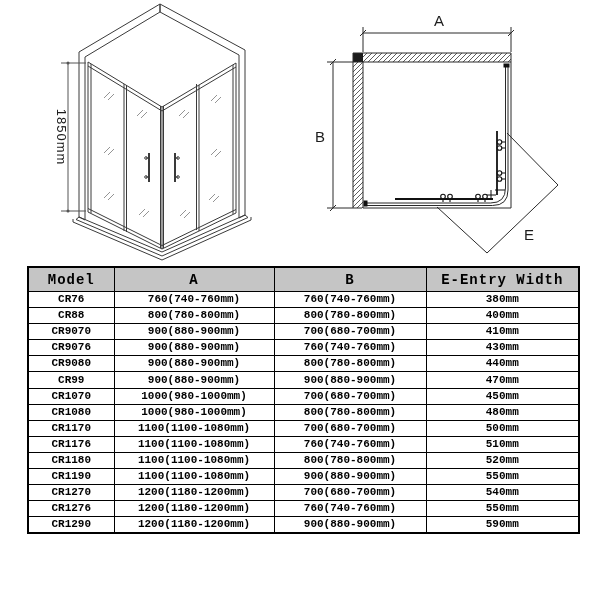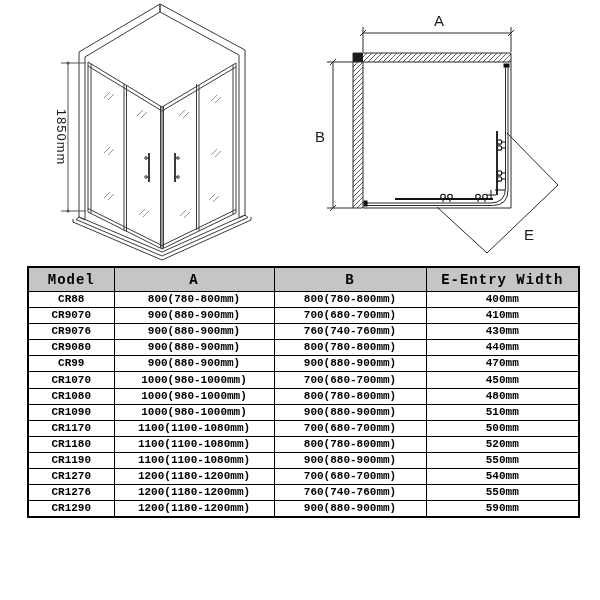--- a/index.html
+++ b/index.html
@@ -174,20 +174,26 @@
   <thead>
     <tr>
       <th style="background: rgb(197, 197, 197);">Model</th>
       <th style="background: rgb(197, 197, 197);">A</th>
       <th style="background: rgb(197, 197, 197);">B</th>
       <th style="background: rgb(197, 197, 197); text-align: center;">E-Entry Width</th>
     </tr>
   </thead>
   <tbody>
       <tr>
+        <td>CR76</td>
+        <td>760(740-760mm)</td>
+        <td>760(740-760mm)</td>
+        <td>380mm</td>
+      </tr>
+      <tr>
         <td>CR88</td>
         <td>800(780-800mm)</td>
         <td>800(780-800mm)</td>
         <td>400mm</td>
       </tr>
       <tr>
         <td>CR9070</td>
         <td>900(880-900mm)</td>
         <td>700(680-700mm)</td>
         <td>410mm</td>
@@ -216,30 +222,30 @@
         <td>700(680-700mm)</td>
         <td>450mm</td>
       </tr>
       <tr>
         <td>CR1080</td>
         <td>1000(980-1000mm)</td>
         <td>800(780-800mm)</td>
         <td>480mm</td>
       </tr>
       <tr>
-        <td>CR1090</td>
-        <td>1000(980-1000mm)</td>
-        <td>900(880-900mm)</td>
+        <td>CR1170</td>
+        <td>1100(1100-1080mm)</td>
+        <td>700(680-700mm)</td>
+        <td>500mm</td>
+      </tr>
+      <tr>
+        <td>CR1176</td>
+        <td>1100(1100-1080mm)</td>
+        <td>760(740-760mm)</td>
         <td>510mm</td>
-      </tr>
-      <tr>
-        <td>CR1170</td>
-        <td>1100(1100-1080mm)</td>
-        <td>700(680-700mm)</td>
-        <td>500mm</td>
       </tr>
       <tr>
         <td>CR1180</td>
         <td>1100(1100-1080mm)</td>
         <td>800(780-800mm)</td>
         <td>520mm</td>
       </tr>
       <tr>
         <td>CR1190</td>
         <td>1100(1100-1080mm)</td>

